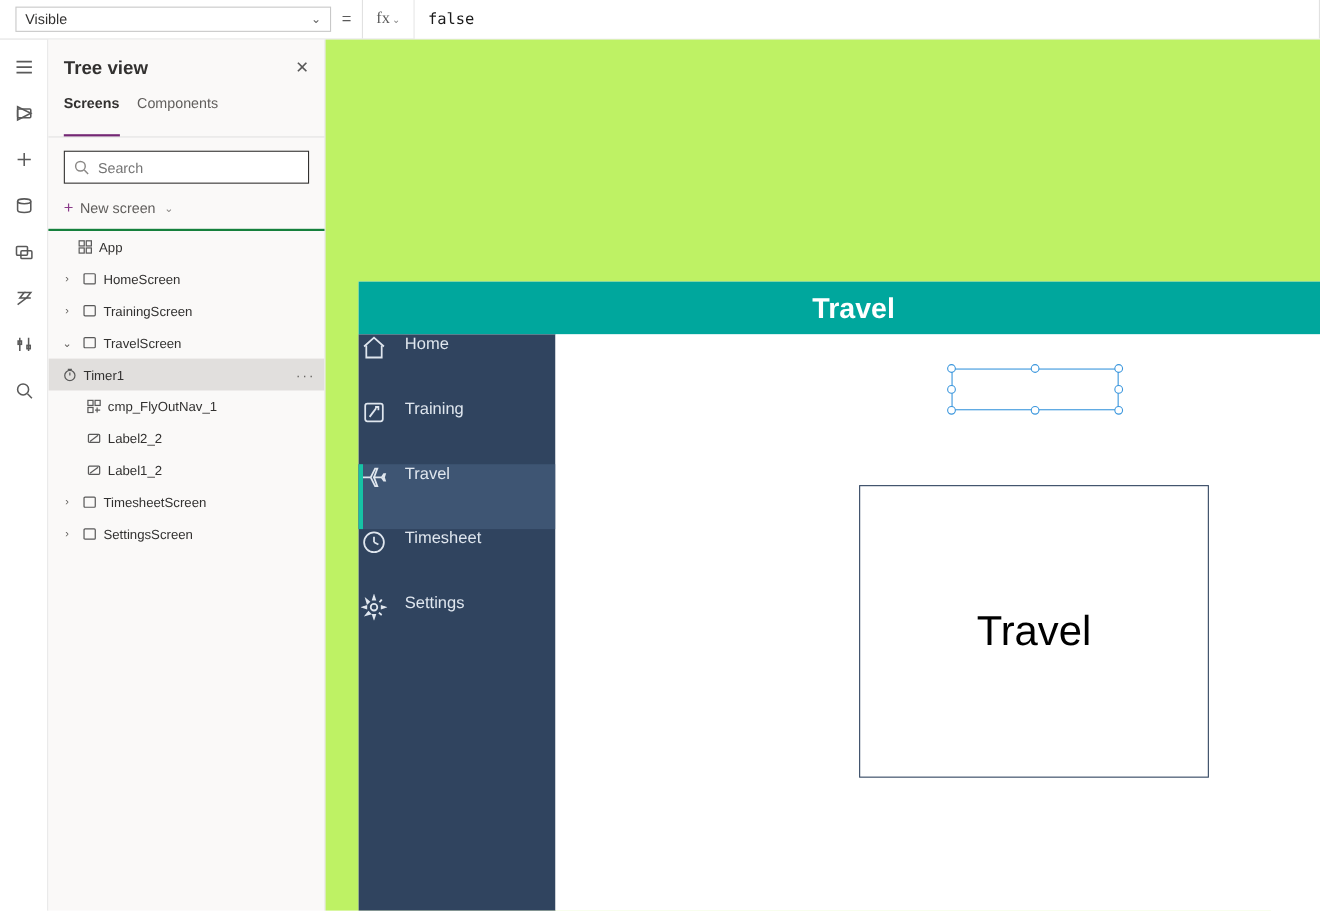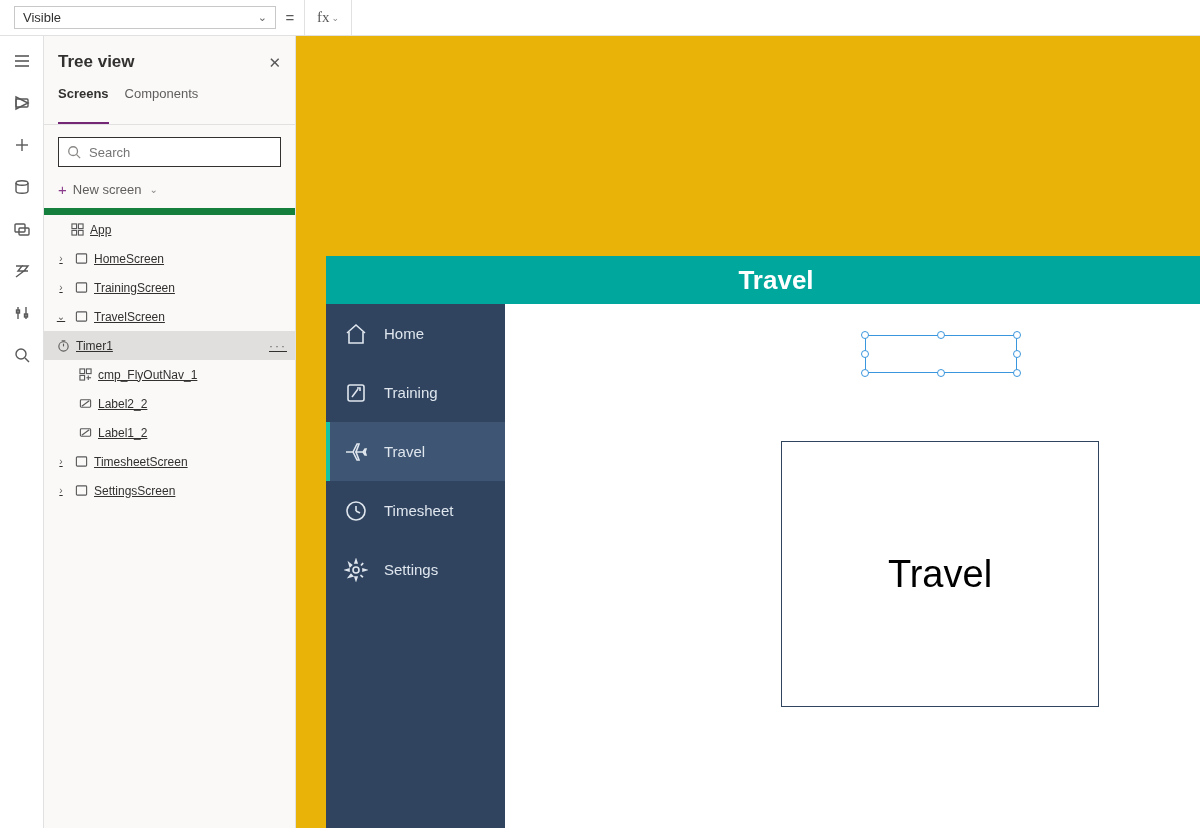--- a/index.html
+++ b/index.html
@@ -1,68 +1,68 @@
 <!DOCTYPE html>
 <html><head>
 <meta charset="utf-8">
 <style>
   * { box-sizing: border-box; margin:0; padding:0; font-family: "Segoe UI", Tahoma, sans-serif; }
   body { width:1200px; height:828px; background:#fff; overflow:hidden; color:#333; font-size:13px; }
 
   
   .formula-row { height:36px; border-bottom:1px solid #e1e1e1; display:flex; align-items:stretch; }
-  .prop-select { width:262px; border:1px solid #c8c8c8; margin:6px 0 6px 14px; display:flex; align-items:center; padding:0 8px; font-size:13px; color:#323130; justify-content:space-between; background:#fff;}
+  .prop-select { width:287px; border:1px solid #c8c8c8; margin:6px 0 6px 14px; display:flex; align-items:center; padding:0 8px; font-size:13px; color:#323130; justify-content:space-between; background:#fff;}
   .prop-select .chev { color:#666; font-size:11px; }
   .eq { width:28px; display:flex; align-items:center; justify-content:center; color:#595959; font-size:15px;}
   .fx-wrap { width:48px; border:1px solid #e1e1e1; border-top:none; border-bottom:none; display:flex; align-items:center; justify-content:center; gap:2px; color:#595959;}
   .fx-wrap .fx { font-family:"Times New Roman", serif; font-size:15px;}
   .fx-wrap .chev { font-size:9px; color:#888;}
   .formula-input { flex:1; border:none; padding:0 12px; font-family: Consolas, monospace; font-size:14px; color:#1a1a1a; outline:none; border-right:1px solid #e1e1e1;}
 
   
   .main { display:flex; height:792px; }
 
   
   .rail { width:44px; border-right:1px solid #e1e1e1; display:flex; flex-direction:column; align-items:center; padding-top:16px; gap:24px; color:#595959;}
   .rail .ico { width:18px; height:18px; display:flex; align-items:center; justify-content:center; }
   .rail svg { width:18px; height:18px; stroke:#595959; fill:none; stroke-width:1.4; }
   .rail .ham svg { stroke-width:1.6; }
 
   
   .panel { width:252px; border-right:1px solid #e1e1e1; background:#faf9f8; display:flex; flex-direction:column;}
-  .panel-head { display:flex; align-items:flex-end; justify-content:space-between; padding:16px 14px 10px 14px;}
+  .panel-head { display:flex; align-items:flex-start; justify-content:space-between; padding:16px 14px 10px 14px;}
   .panel-head h1 { font-size:17px; font-weight:600; color:#323130;}
   .panel-head .close { color:#595959; font-size:15px; cursor:pointer;}
   .tabs { display:flex; gap:16px; padding:0 14px; border-bottom:1px solid #e1e1e1; font-size:13px;}
   .tabs .tab { padding:4px 0 21px 0; color:#605e5c; cursor:pointer;}
   .tabs .tab.active { color:#323130; border-bottom:2px solid #742774; font-weight:600;}
   .search-box { margin:12px 14px 8px 14px; border:1px solid #323130; height:30px; display:flex; align-items:center; padding:0 8px; gap:8px; background:#fff;}
   .search-box svg { width:14px; height:14px; stroke:#8a8886; fill:none; stroke-width:1.5;}
   .search-box input { border:none; outline:none; flex:1; font-size:13px; color:#404040; background:transparent;}
   .new-screen { display:flex; align-items:center; gap:6px; padding:6px 14px 10px 14px; color:#605e5c; font-size:13px; cursor:pointer;}
   .new-screen .plus { color:#8a3a8a; font-size:15px; font-weight:300;}
   .new-screen .chev { font-size:10px; color:#8a8886; margin-left:2px;}
-  .tree { border-top:7px solid #15803d; font-size:12px; color:#323130; overflow:auto;text-decoration:underline;}
+  .tree { border-top:2px solid #15803d; font-size:12px; color:#323130; overflow:auto;}
   .tree .node { display:flex; align-items:center; height:29px; padding-right:8px; cursor:pointer; gap:6px;}
   .tree .node.selected { background:#e1dfdd;padding-left:12px;}
   .tree .node .exp { width:14px; text-align:center; color:#605e5c; font-size:10px;}
   .tree .node .ico { width:14px; height:14px; display:flex; align-items:center; justify-content:center;}
   .tree .node .ico svg { width:13px; height:13px; stroke:#595959; fill:none; stroke-width:1.2;}
   .tree .node .more { margin-left:auto; color:#605e5c; letter-spacing:2px; font-size:12px;}
   .ind-0 { padding-left:10px;}
   .ind-1 { padding-left:10px;}
   .ind-2 { padding-left:34px;}
 
   
-  .canvas { flex:1; background:#eab308; position:relative; overflow:hidden;}
+  .canvas { flex:1; background:#bef264; position:relative; overflow:hidden;}
   .app-frame { position:absolute; left:30px; top:220px; width:900px; height:600px; background:#fff; box-shadow:0 0 0 0 transparent;}
   .app-header { height:48px; background:#00a79d; color:#fff; display:flex; align-items:center; justify-content:center; font-size:26px; font-weight:700;}
   .app-body { display:flex; height:552px;}
   .app-sidebar { width:179px; background:#30445f; display:flex; flex-direction:column;}
-  .nav-item { height:59px; display:flex; align-items:center; gap:16px; padding-left:18px; color:#dfe6ee; font-size:15px; position:relative;}
+  .nav-item { height:59px; display:flex; gap:16px; padding-left:2px; color:#dfe6ee; font-size:15px; position:relative;}
   .nav-item.active { background:#3e5573;}
   .nav-item.active::before { content:""; position:absolute; left:0; top:0; bottom:0; width:4px; background:#16c3a5;}
   .nav-item svg { width:24px; height:24px; stroke:#dfe6ee; fill:none; stroke-width:1.6;}
   .app-content { flex:1; position:relative; background:#fff;}
   .sel-box { position:absolute; left:360px; top:31px; width:152px; height:38px; }
   .sel-inner { position:absolute; inset:0; border:1px solid #3a96dd; background:transparent;}
   .handle { position:absolute; width:8px; height:8px; border:1px solid #3a96dd; background:#fff; border-radius:50%;}
   .h-tl{left:-4px; top:-4px;} .h-tm{left:calc(50% - 4px); top:-4px;} .h-tr{right:-4px; top:-4px;}
   .h-ml{left:-4px; top:calc(50% - 4px);} .h-mr{right:-4px; top:calc(50% - 4px);}
   .h-bl{left:-4px; bottom:-4px;} .h-bm{left:calc(50% - 4px); bottom:-4px;} .h-br{right:-4px; bottom:-4px;}
@@ -74,20 +74,21 @@
 <div class="formula-row">
   <div class="prop-select">
     <span>Visible</span>
     <span class="chev">⌄</span>
   </div>
   <div class="eq">=</div>
   <div class="fx-wrap">
     <span class="fx">fx</span>
     <span class="chev">⌄</span>
   </div>
+  <input class="formula-input" value="false" style="">
 </div>
 
 <div class="main">
 
   <div class="rail">
     <div class="ico ham">
         <svg viewBox="0 0 18 18">
           <line x1="2" y1="4" x2="16" y2="4"></line>
           <line x1="2" y1="9" x2="16" y2="9"></line>
           <line x1="2" y1="14" x2="16" y2="14"></line>

